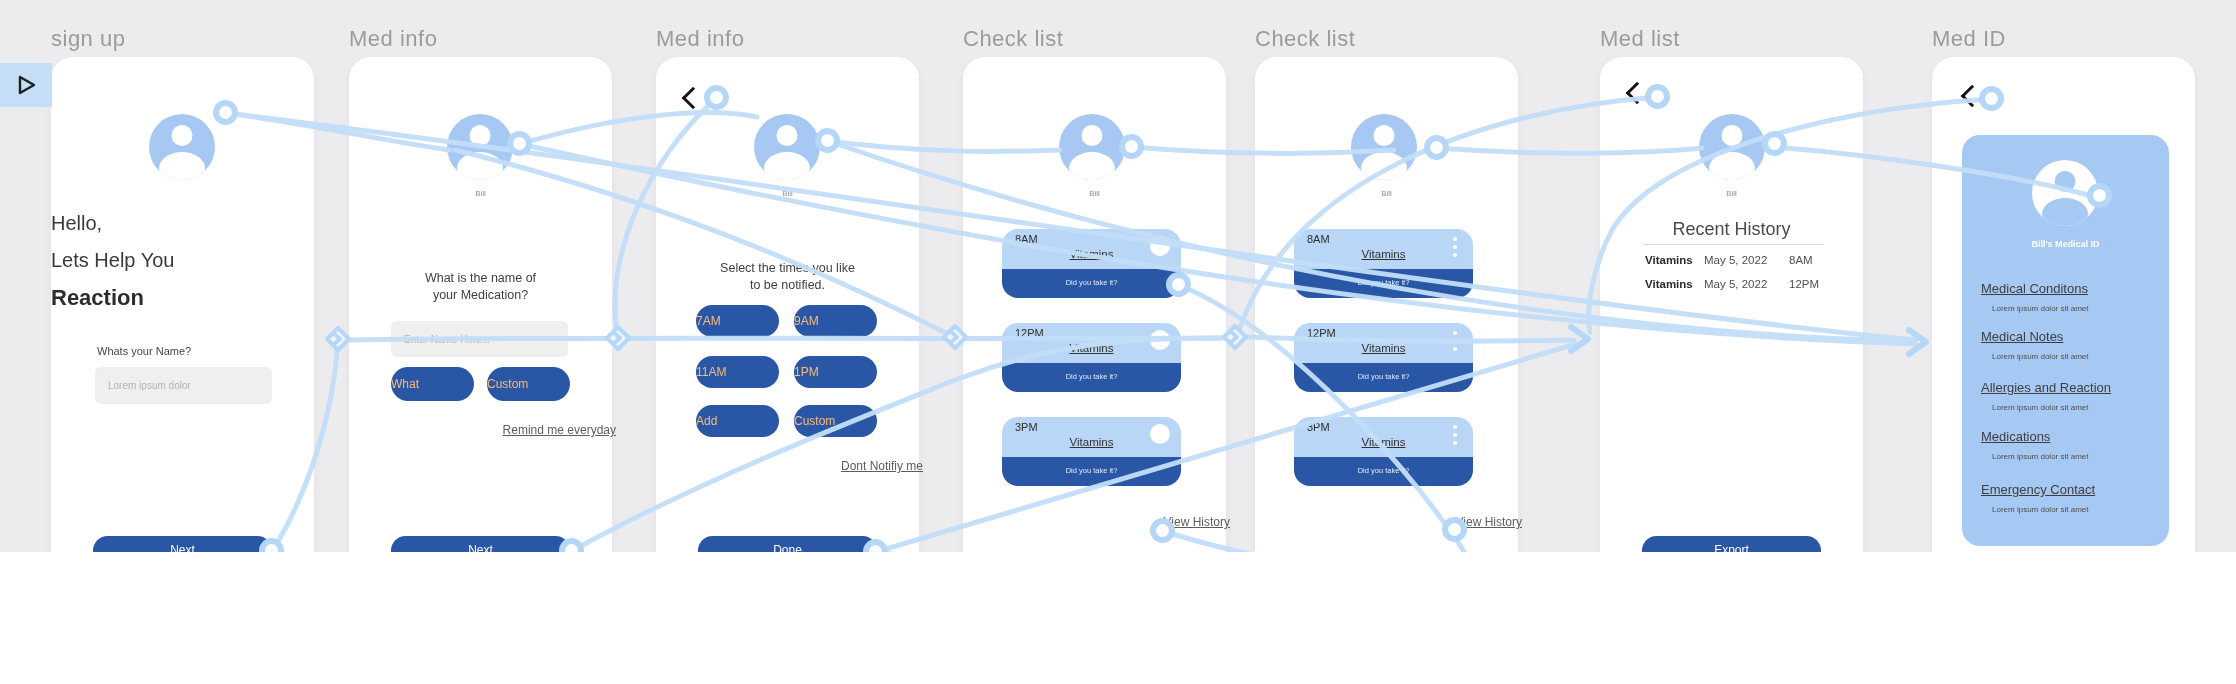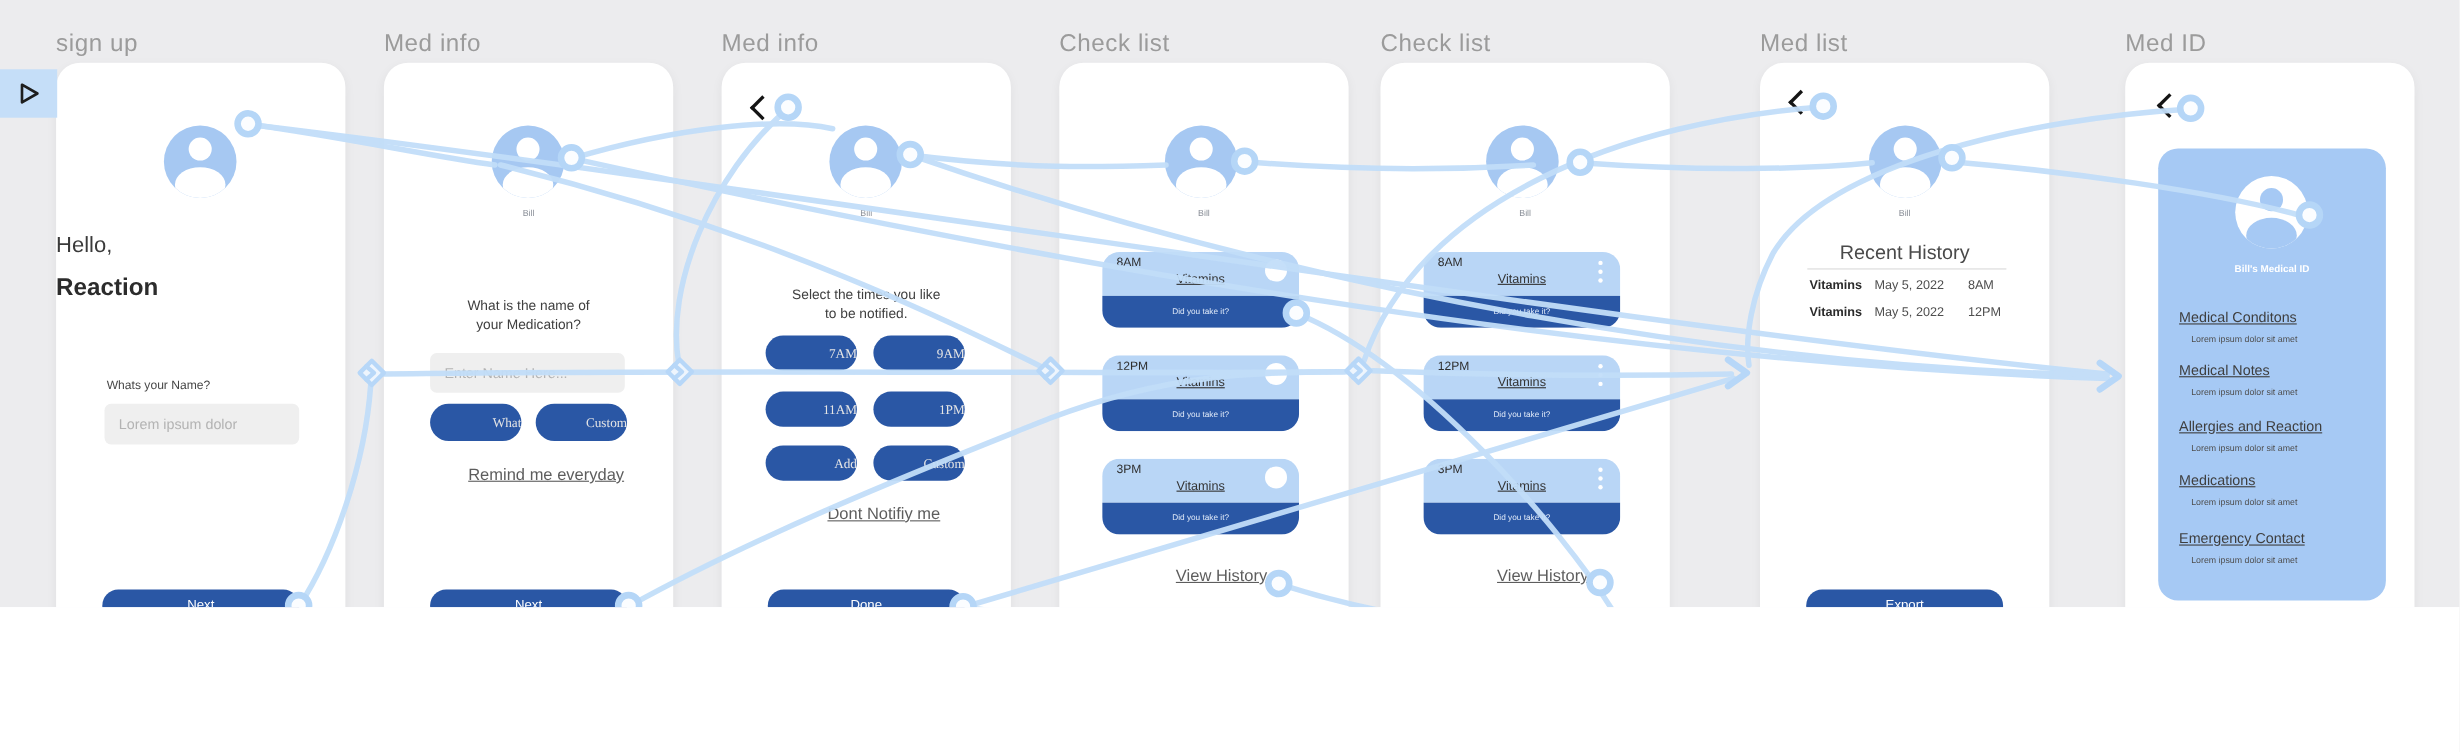--- a/index.html
+++ b/index.html
@@ -17,30 +17,30 @@
   .avatar{position:absolute;width:66px;height:66px;border-radius:50%;background:#a6c8f2;overflow:hidden;}
   .avatar .head{position:absolute;top:11px;left:50%;transform:translateX(-50%);width:21px;height:21px;border-radius:50%;background:#fff;}
   .avatar .shoulders{position:absolute;top:38px;left:50%;transform:translateX(-50%);width:46px;height:32px;border-radius:50%;background:#fff;}
   .avatar.inverse{background:#ffffff;}
   .avatar.inverse .head,.avatar.inverse .shoulders{background:#a6c9f4;}
 
   .user-name{position:absolute;top:132px;left:0;width:100%;text-align:center;font-size:8px;color:#8a8f98;}
 
   .q-line{position:absolute;left:0;width:100%;text-align:center;font-size:12.5px;color:#3f3f3f;}
 
-  .text-input{position:absolute;background:#efefef;border:none;border-radius:6px;font-size:13px;color:#555;
+  .text-input{position:absolute;background:#efefef;border:none;border-radius:6px;font-size:10px;color:#555;
               padding:0 0 0 13px;box-sizing:border-box;font-family:"Liberation Sans",sans-serif;outline:none;}
   .text-input::placeholder{color:#b3b3b3;}
 
-  .pill-btn{position:absolute;background:#2a57a5;border:none;border-radius:17px;color:#e5e5e5;font-size:12px;
-            text-align:right;cursor:pointer;font-family:Liberation Serif, serif;padding:0;}
+  .pill-btn{position:absolute;background:#2a57a5;border:none;border-radius:17px;color:#fdba74;font-size:12px;
+            text-align:left;cursor:pointer;font-family:Liberation Sans, sans-serif;padding:0;}
   .primary-btn{position:absolute;left:42px;top:479px;width:179px;height:29px;background:#2a57a5;border:none;
                border-radius:15px;color:#fff;font-size:12px;line-height:29px;text-align:center;cursor:pointer;
                font-family:"Liberation Sans",sans-serif;padding:0;}
-  .small-link{position:absolute;left:16px;width:100%;text-align:center;font-size:15px;color:#5d5d5d;text-decoration:underline;cursor:pointer;}
+  .small-link{position:absolute;left:4px;width:100%;text-align:right;font-size:12px;color:#5d5d5d;text-decoration:underline;cursor:pointer;}
 
   
   .hero{position:absolute;top:148px;left:0;width:100%;text-align:left;color:#3a3a3a;}
   .hero .l1,.hero .l2{font-size:20px;line-height:37px;}
   .hero .l3{font-size:22px;line-height:37px;font-weight:bold;color:#2c2c2c;}
   .field-label{position:absolute;left:46px;top:288px;font-size:11px;color:#474747;}
 
   
   .back-chevron{position:absolute;width:13px;height:13px;border-style:solid;border-color:#141414;
                 border-width:0 0 3.5px 3.5px;transform:rotate(45deg);cursor:pointer;}
@@ -99,20 +99,21 @@
   <div class="flow-label" style="left:1600px">Med list</div>
   <div class="flow-label" style="left:1932px">Med ID</div>
 
   <div class="screen" style="left:51px">
     <div class="avatar" style="left:98px;top:57px">
       <span class="head"></span>
         <span class="shoulders"></span>
     </div>
     <div class="hero">
       <div class="l1">Hello,</div>
+      <div class="l2">Lets Help You</div>
       <div class="l3">Reaction</div>
     </div>
     <div class="field-label">Whats your Name?</div>
     <input class="text-input" style="left: 44px; top: 310px; width: 177px; height: 37px;" placeholder="Lorem ipsum dolor">
     <button class="primary-btn">Next</button>
   </div>
 
   <div class="screen" style="left:349px">
     <div class="avatar" style="left:98px;top:57px">
       <span class="head"></span>

